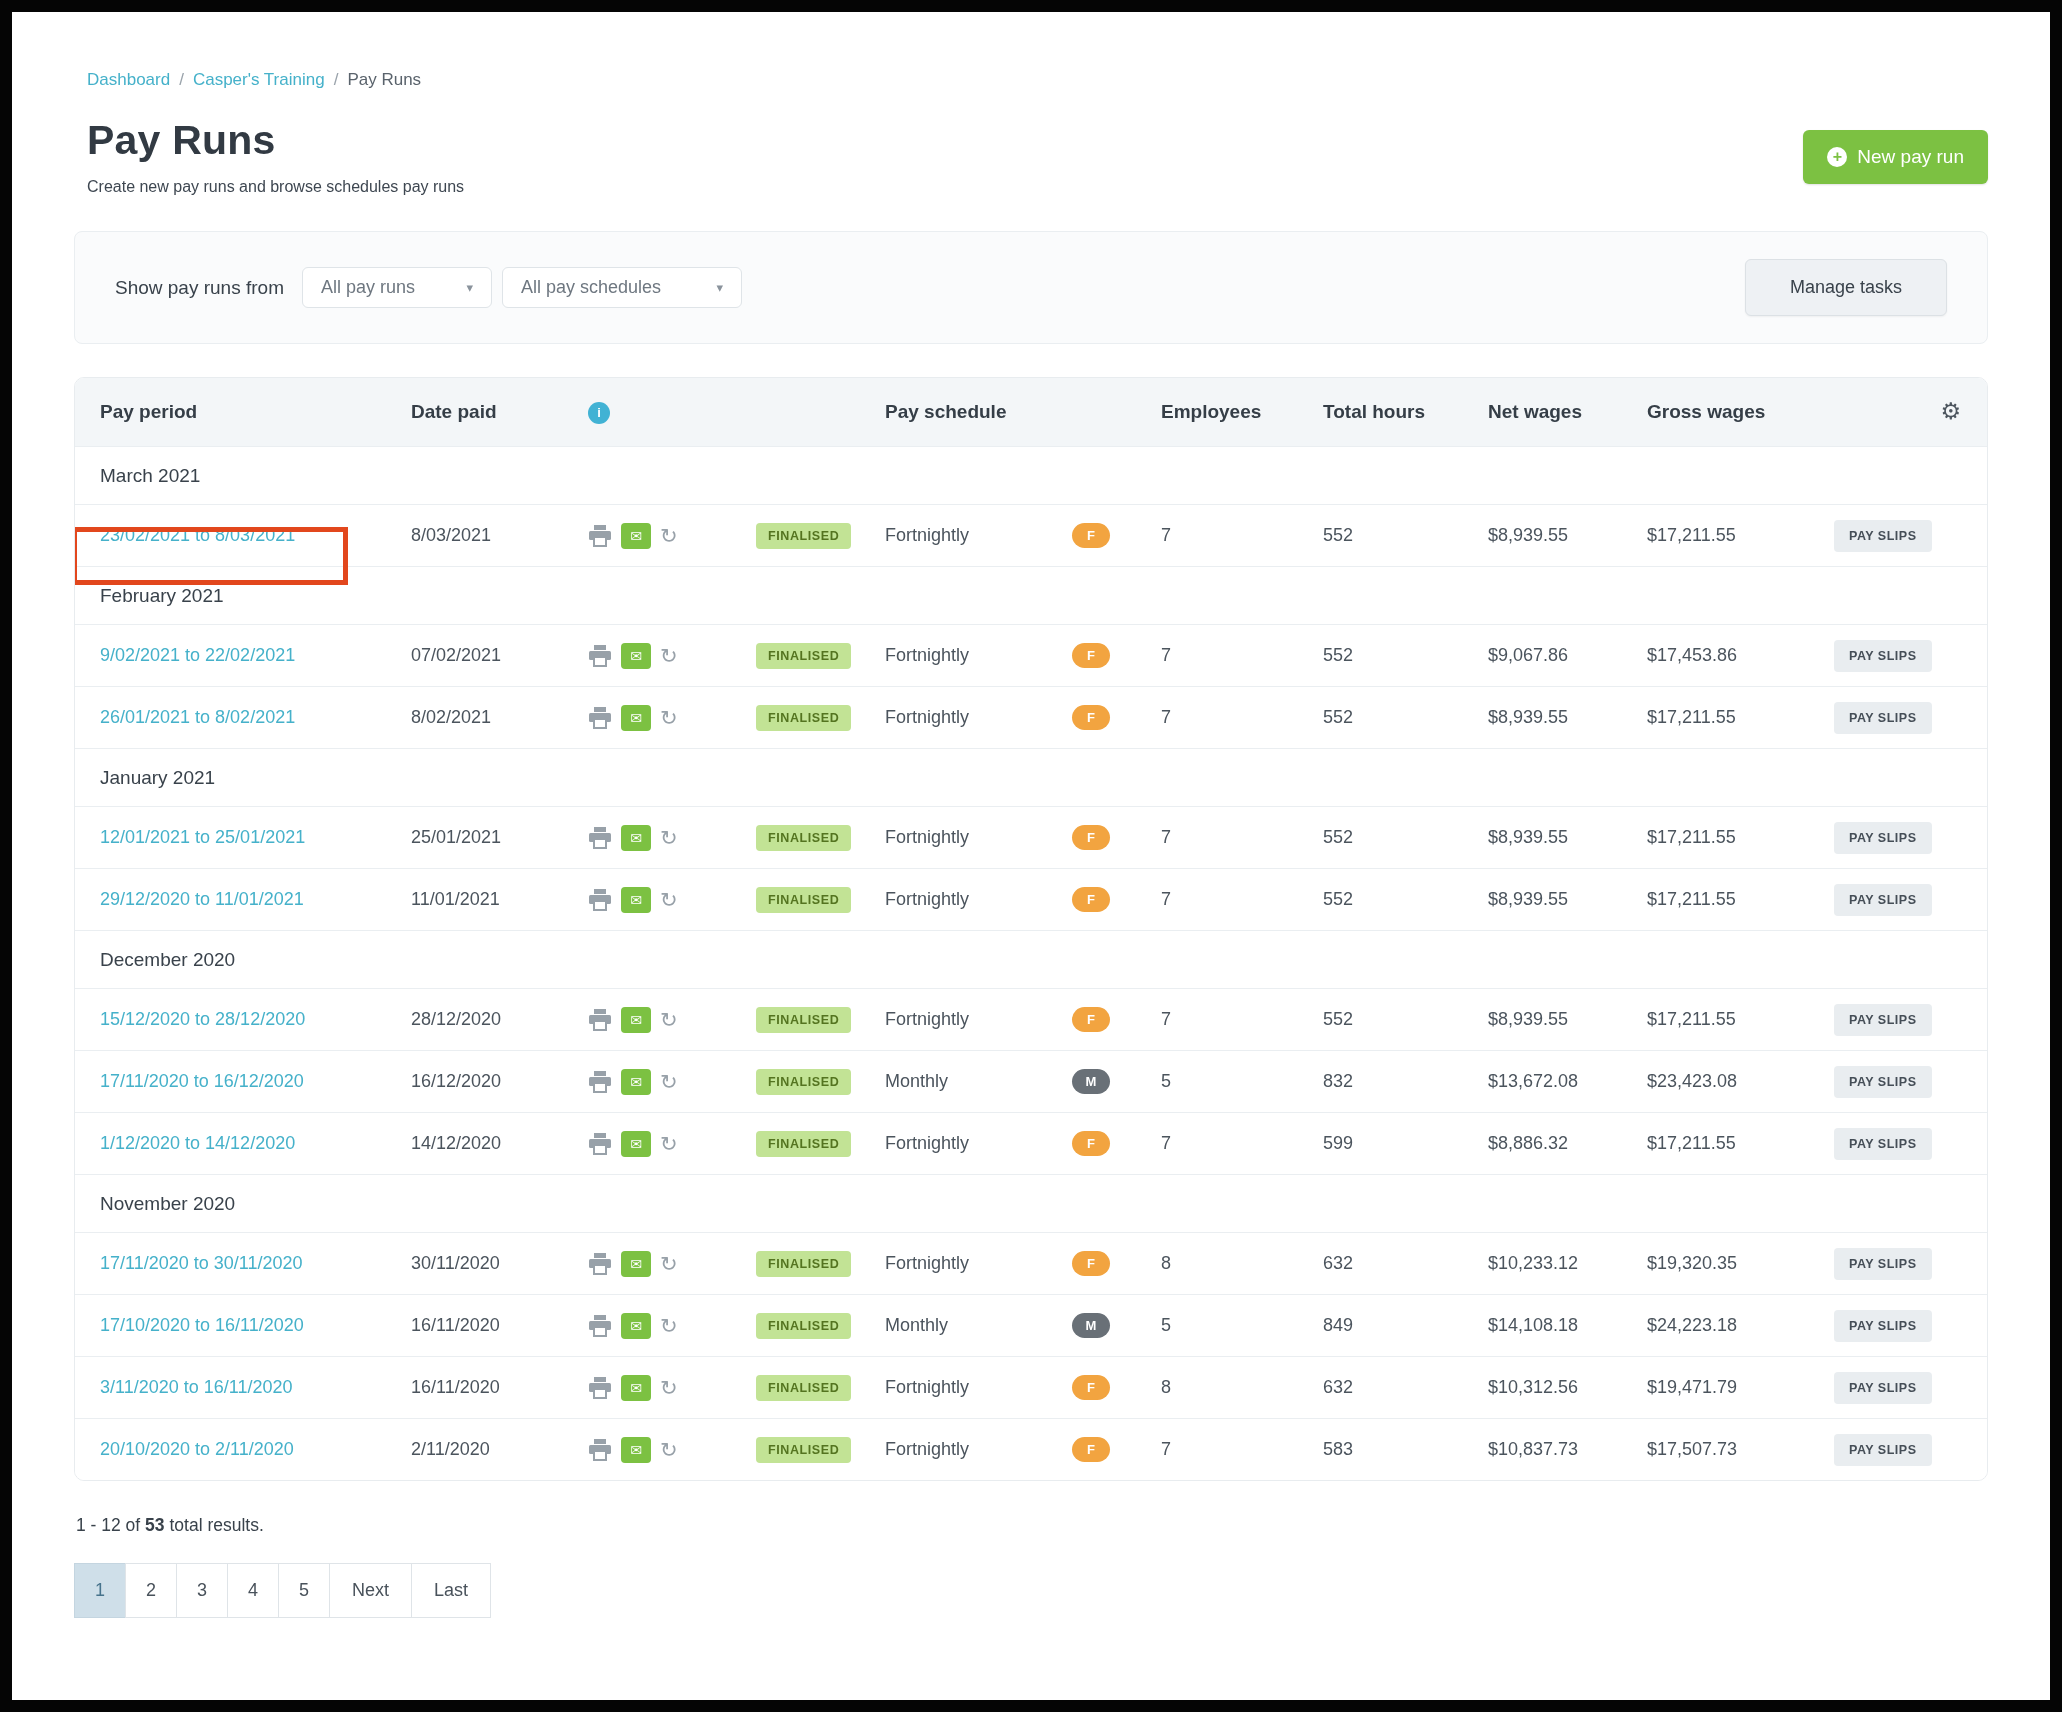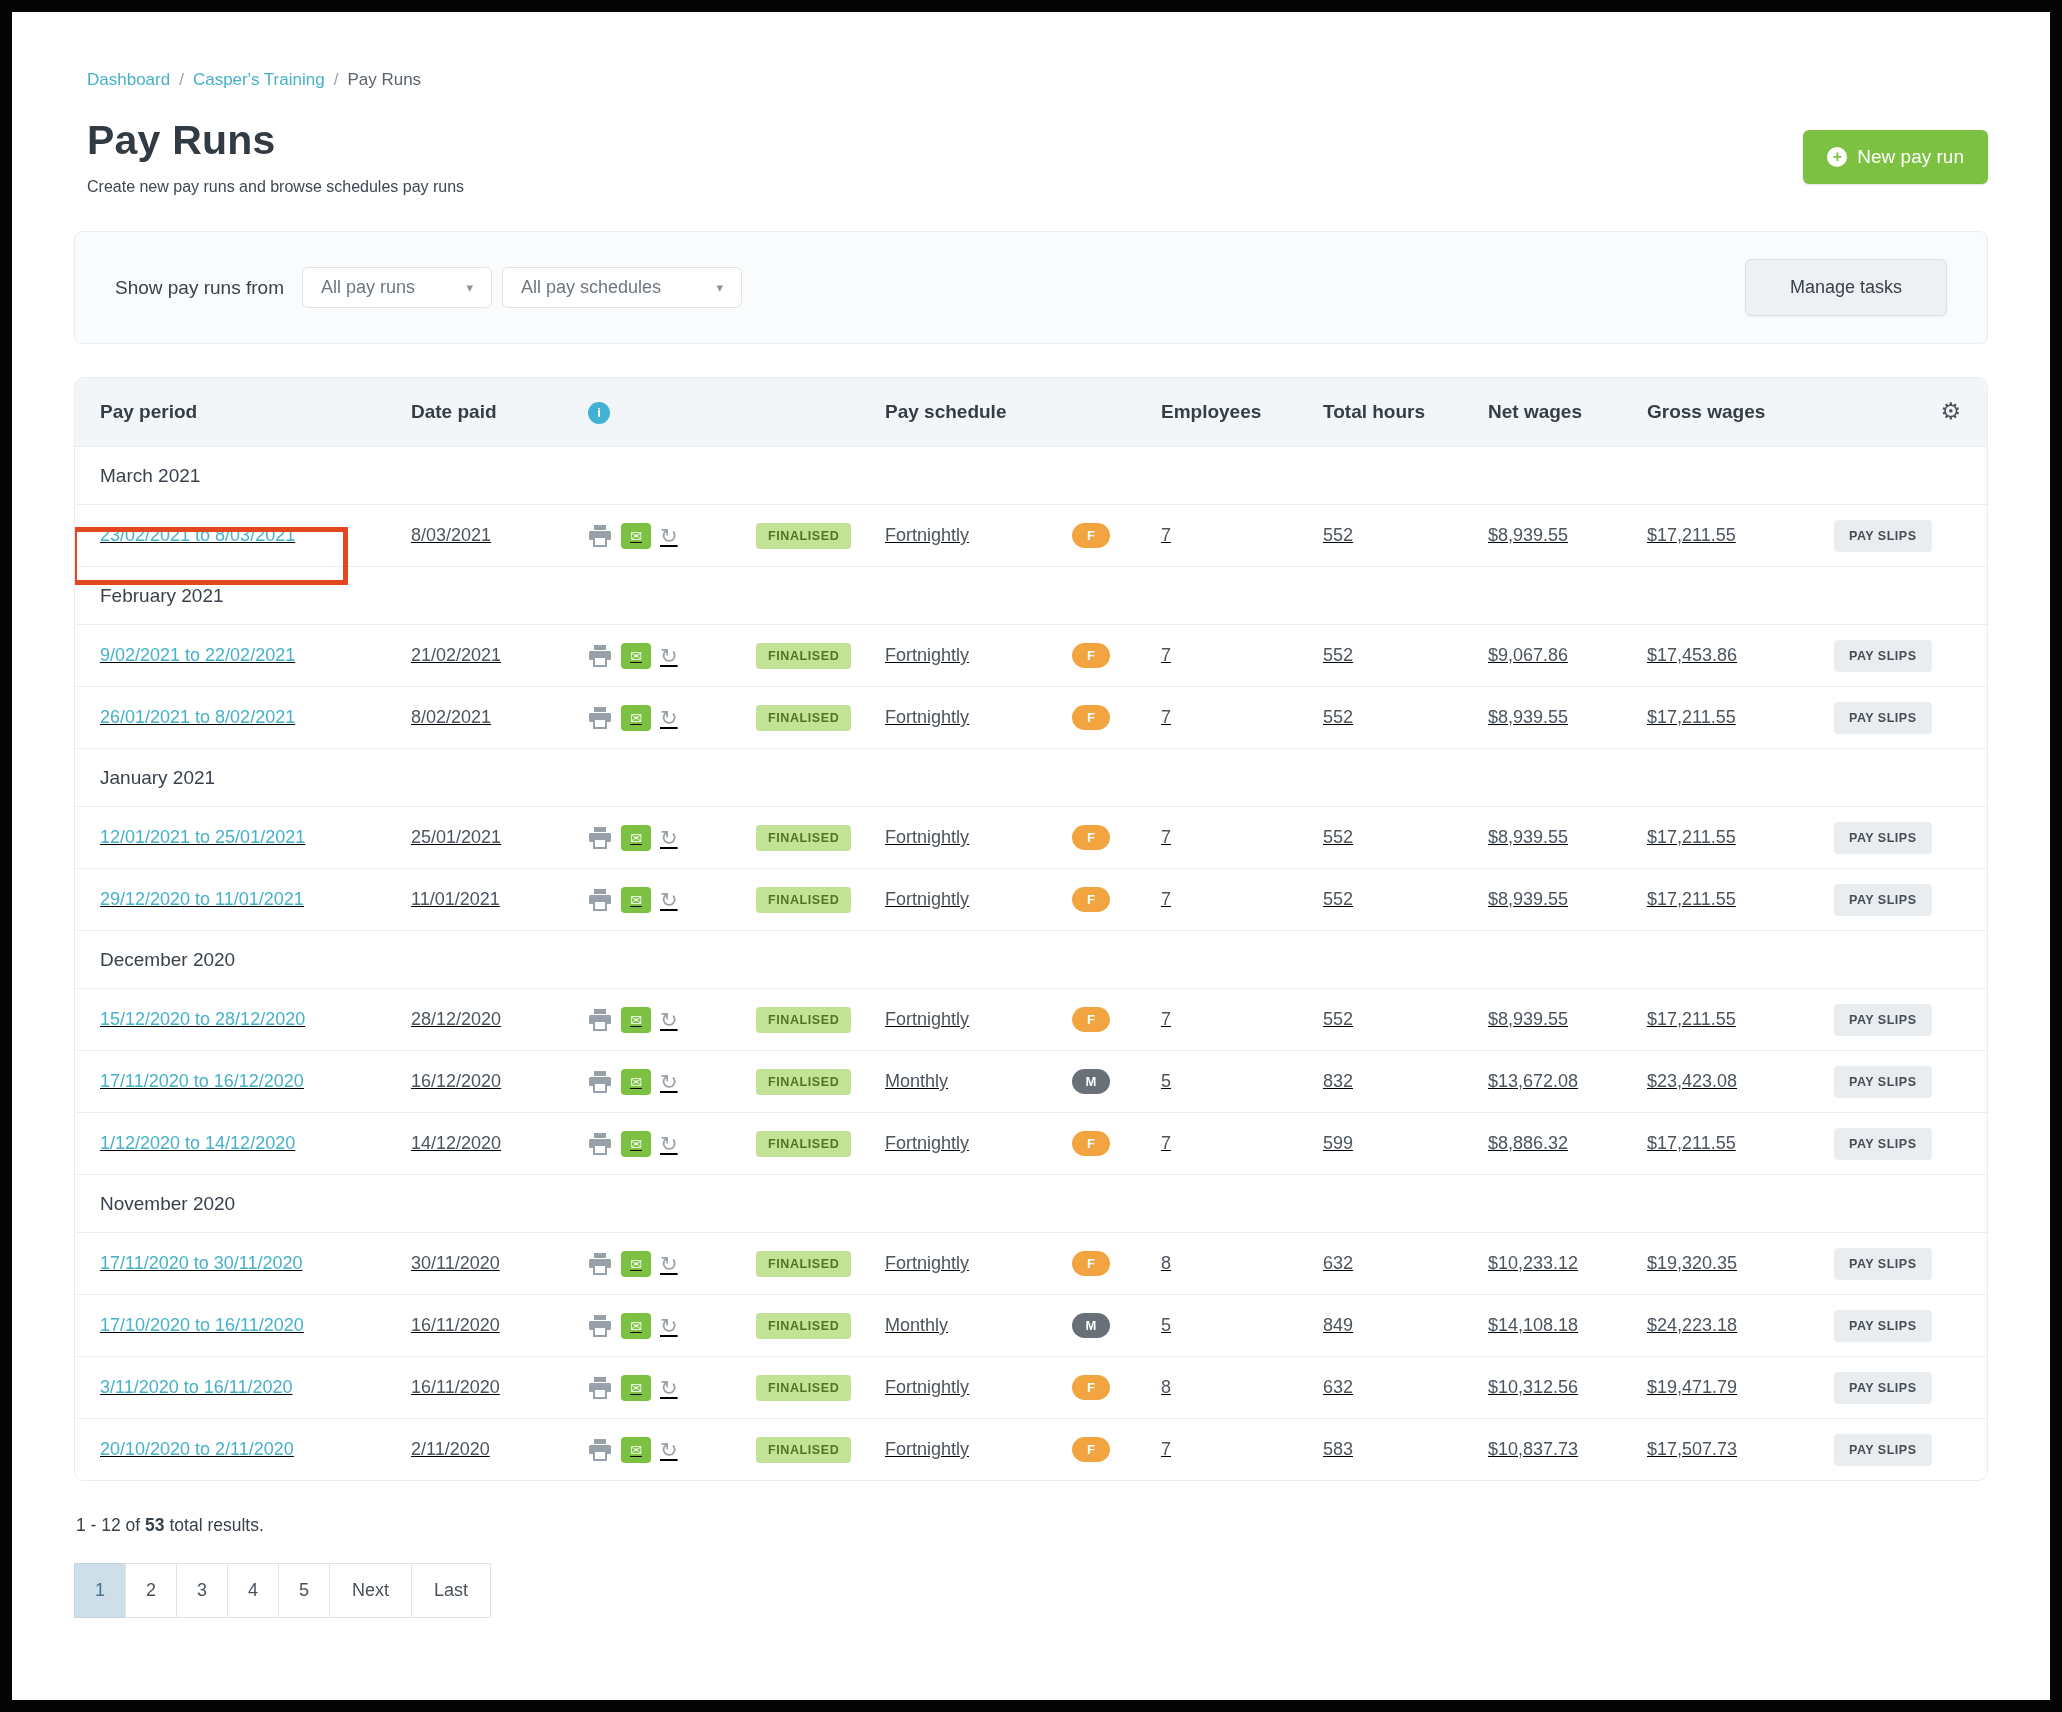--- a/index.html
+++ b/index.html
@@ -62,21 +62,21 @@
   .gear-cell { justify-self:end; padding-right:26px; }
   .gear { font-size:23px; color:#4d565f; cursor:pointer; line-height:1; }
   .info-icon {
     display:inline-flex; width:22px; height:22px; border-radius:50%; background:#41b2d4; color:#fff;
     font-size:13px; font-weight:700; align-items:center; justify-content:center; cursor:pointer;
   }
   .month-row {
     height:58px; display:flex; align-items:center; padding-left:25px;
     border-top:1px solid #eaeef1; font-size:19px; font-weight:500; color:#39424b; background:#fff;
   }
-  .data-row { display:grid; grid-template-columns:var(--cols); align-items:center; height:62px; border-top:1px solid #eaeef1; background:#fff;text-decoration:underline; }
+  .data-row { display:grid; grid-template-columns:var(--cols); align-items:center; height:62px; border-top:1px solid #eaeef1; background:#fff; }
   .td { font-size:18px; color:#4b545d; }
   .td.period-cell { padding-left:25px; position:relative; }
   .period-link { color:var(--teal,#45b1ca); cursor:pointer; text-decoration:none; }
   .hl-box { position:absolute; left:-3px; top:2px; width:276px; height:58px; border:5px solid var(--highlight,#e2471d); pointer-events:none; }
   .icons-cell { display:flex; gap:9px; align-items:center; }
   .icon { display:inline-flex; align-items:center; justify-content:center; cursor:pointer; }
   .icon.email { width:30px; height:26px; background:var(--green,#7cc142); border-radius:4px; color:#fff; font-size:14px; }
   .icon.sync { font-size:21px; color:#98a1a9; line-height:1; }
   .status-badge {
     display:inline-block; background:var(--finalised-bg,#c2e395); color:var(--finalised-text,#547420);
@@ -197,21 +197,21 @@
 
   <div class="month-row">
     <span>February 2021</span>
   </div>
 
   <div class="data-row">
     <div class="td period-cell">
       <a class="period-link">9/02/2021 to 22/02/2021</a>
       
     </div>
-    <div class="td">21/02/2021</div>
+    <div class="td">07/02/2021</div>
     <div class="td icons-cell">
       <span class="icon printer">
         <svg width="24" height="22" viewBox="0 0 24 22">
           <rect x="6" y="0" width="12" height="5" fill="#98a1a9"></rect>
           <rect x="1" y="6" width="22" height="9" rx="1.5" fill="#98a1a9"></rect>
           <rect x="6" y="12" width="12" height="9" fill="#ffffff" stroke="#98a1a9" stroke-width="2"></rect>
         </svg>
       </span>
       <span class="icon email">✉</span>
       <span class="icon sync">↻</span>

